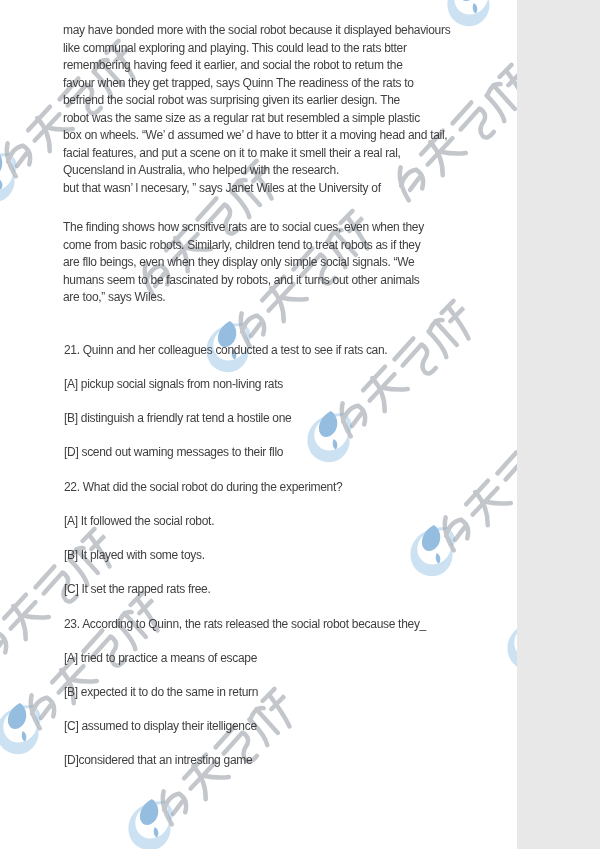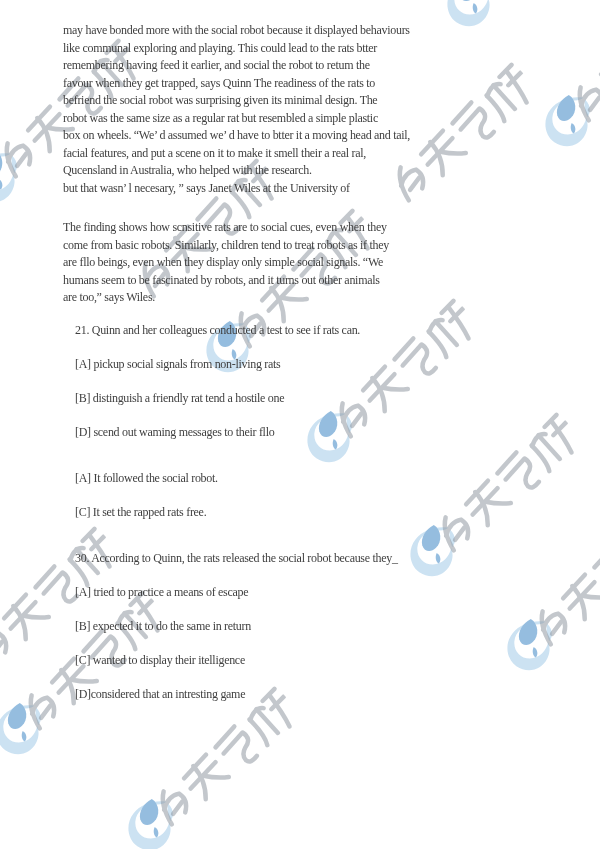--- a/index.html
+++ b/index.html
@@ -1,42 +1,42 @@
 <!DOCTYPE html>
 <html style="--page-bg: #ffffff; --text-color: #3f3f3f; --wm-dark: #8ab6dc; --wm-light: #c7dff1; --wm-gray: #939ba4;"><head>
 <meta charset="utf-8">
 <style>
   html,body{margin:0;padding:0;background:#e8e8e8;}
   .page{
     position:relative;
-    width:600px;height:849px;
+    width:517px;height:849px;
     background:var(--page-bg,#ffffff);
     overflow:hidden;
-    font-family:Liberation Serif, serif;
+    font-family:Liberation Sans, sans-serif;
     color:var(--text-color,#404040);
   }
   
   .wm-layer{position:absolute;inset:0;z-index:0;pointer-events:none;}
   .wm-unit{position:absolute;width:230px;height:160px;}
   .wm-logo{position:absolute;left:0;top:0;width:58px;height:58px;opacity:0.9;}
   .wm-text{
     position:absolute;left:40px;top:-4px;width:176px;height:52px;
     transform:rotate(-42deg);transform-origin:0 50%;
   }
   .wm-text svg{width:176px;height:52px;opacity:0.55;}
   .sr{position:absolute;width:1px;height:1px;overflow:hidden;color:transparent;font-size:1px;line-height:0;}
   
   .content{
     position:absolute;left:63px;top:22px;width:516px;z-index:1;
     font-size:12px;line-height:17.5px;letter-spacing:-0.3px;
   }
   .para{margin:0 0 22px 0;}
-  .para2{margin-bottom:15px;}
+  .para2{margin-bottom:35px;}
   .pline{white-space:pre;}
-  .qblock{margin:12px;}
+  .qblock{margin:1px;}
   .qline{height:34px;line-height:17.5px;white-space:pre;}
 </style>
 </head>
 <body>
 
 <svg width="0" height="0" style="position:absolute" aria-hidden="true">
   <defs>
     <g id="wm-logo-sym">
       <path fill="var(--wm-light,#c7dff1)" d="M50,6 C38,4 24,8 16,18 C8,28 9,44 20,52 C32,60 46,56 52,44 C55,38 55,32 53,27 C51,36 44,44 34,44 C24,44 17,36 18,26 C19,16 28,9 38,9 C42,9 46,9 50,6 Z"></path>
       <path fill="var(--wm-light,#c7dff1)" d="M52,8 C58,14 58,22 54,26 C52,20 50,14 52,8 Z"></path>
@@ -152,21 +152,21 @@
     </div>
   </div>
 
   <div class="content">
 
     <div class="para">
       <div class="pline">may have bonded more with the social robot because it displayed behaviours</div>
       <div class="pline">like communal exploring and playing. This could lead to the rats btter</div>
       <div class="pline">remembering having feed it earlier, and social the robot to retum the</div>
       <div class="pline">favour when they get trapped, says Quinn The readiness of the rats to</div>
-      <div class="pline">befriend the social robot was surprising given its minimal design. The</div>
+      <div class="pline">befriend the social robot was surprising given its earlier design. The</div>
       <div class="pline">robot was the same size as a regular rat but resembled a simple plastic</div>
       <div class="pline">box on wheels. “We’ d assumed we’ d have to btter it a moving head and tail,</div>
       <div class="pline">facial features, and put a scene on it to make it smell their a real ral,</div>
       <div class="pline">Qucensland in Australia, who helped with the research.</div>
       <div class="pline">but that wasn’ l necesary, ” says Janet Wiles at the University of</div>
     </div>
 
     <div class="para para2">
       <div class="pline">The finding shows how scnsitive rats are to social cues, even when they</div>
       <div class="pline">come from basic robots. Similarly, children tend to treat robots as if they</div>
@@ -176,26 +176,28 @@
     </div>
 
     <div class="qblock">
       <div class="qline">21. Quinn and her colleagues conducted a test to see if rats can.</div>
       <div class="qline">[A] pickup social signals from non-living rats</div>
       <div class="qline">[B] distinguish a friendly rat tend a hostile one</div>
       <div class="qline">[D] scend out waming messages to their fllo</div>
     </div>
 
     <div class="qblock">
+      <div class="qline">22. What did the social robot do during the experiment?</div>
       <div class="qline">[A] It followed the social robot.</div>
+      <div class="qline">[B] It played with some toys.</div>
       <div class="qline">[C] It set the rapped rats free.</div>
     </div>
 
     <div class="qblock">
-      <div class="qline">30. According to Quinn, the rats released the social robot because they_</div>
+      <div class="qline">23. According to Quinn, the rats released the social robot because they_</div>
       <div class="qline">[A] tried to practice a means of escape</div>
       <div class="qline">[B] expected it to do the same in return</div>
-      <div class="qline">[C] wanted to display their itelligence</div>
+      <div class="qline">[C] assumed to display their itelligence</div>
       <div class="qline">[D]considered that an intresting game</div>
     </div>
 
   </div>
 </div>
 
 </body></html>

